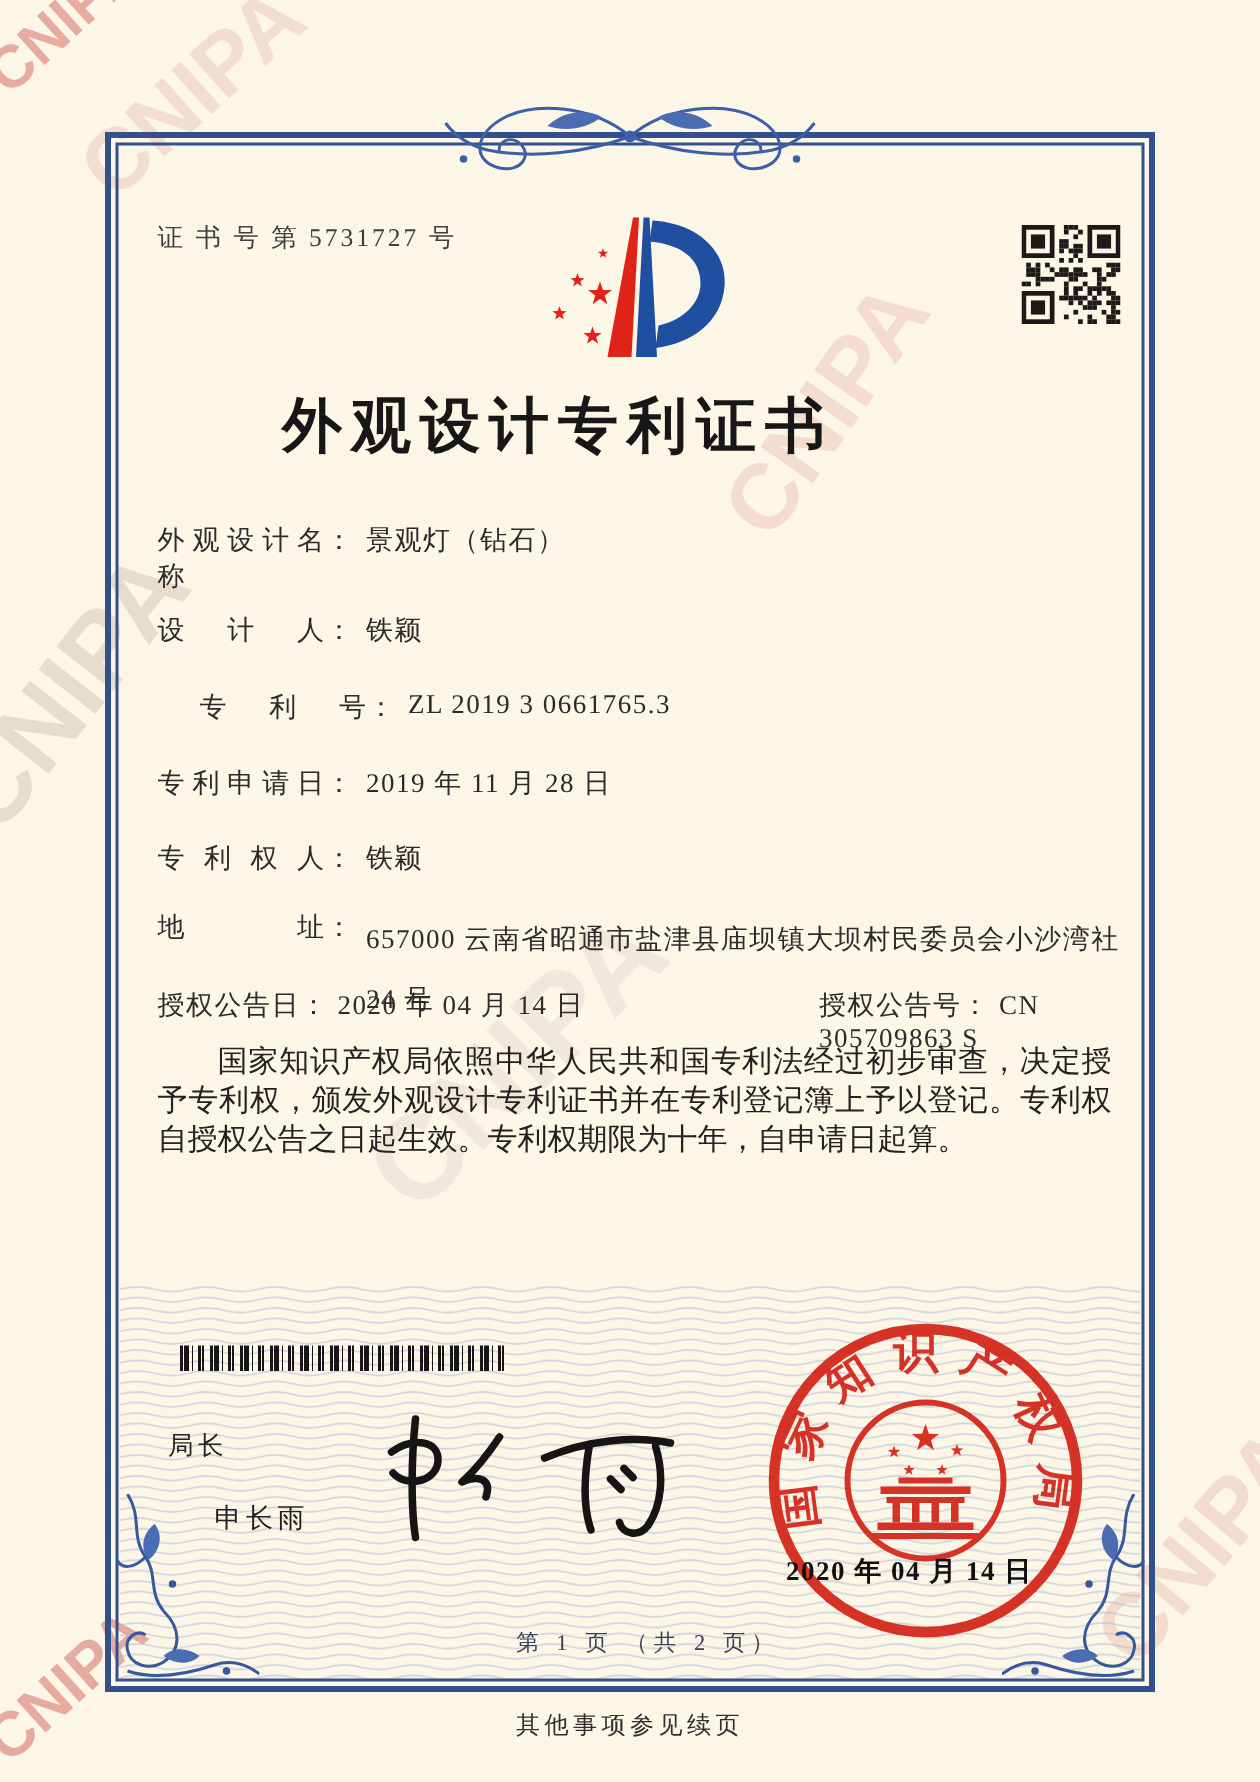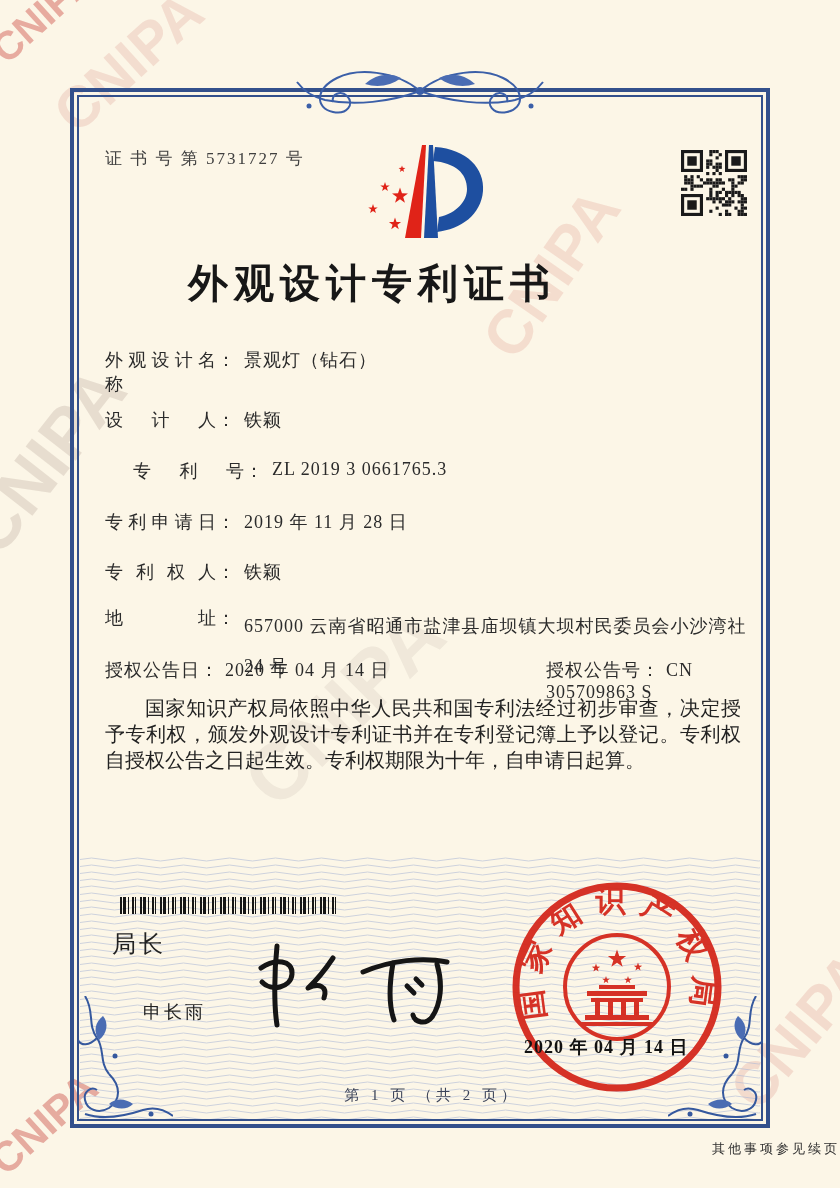--- a/index.html
+++ b/index.html
@@ -43,30 +43,30 @@
 
   
   .para{position:absolute;left:105px;width:636px;font-size:20px;line-height:26px;
     color:#222;text-indent:2em;z-index:5;text-align:justify;}
 
   
   .barcode{position:absolute;left:120px;top:897px;width:216px;height:17px;z-index:5;
     background:repeating-linear-gradient(90deg,#161616 0 2px,transparent 2px 3px,#161616 3px 6px,
       transparent 6px 8px,#161616 8px 9px,transparent 9px 12px,#161616 12px 14px,
       transparent 14px 15px,#161616 15px 16px,transparent 16px 20px);}
-  .sig-title{position:absolute;left:112px;top:928px;font-size:24px;color:#222;letter-spacing:3px;z-index:5;}
+  .sig-title{position:absolute;left:112px;top:952px;font-size:17px;color:#222;letter-spacing:3px;z-index:5;}
   .sig-name{position:absolute;left:112px;top:1000px;font-size:18px;color:#222;letter-spacing:3px;z-index:5;margin-left:31px;}
   .signature{position:absolute;left:245px;top:932px;z-index:6;}
   .seal{position:absolute;left:502px;top:872px;z-index:6;opacity:.95;}
   .seal-date{position:absolute;left:524px;top:1035px;font-size:18px;font-weight:600;
     color:#111;letter-spacing:1px;z-index:7;}
   .page-info{position:absolute;left:0;top:1086px;width:840px;text-align:center;
     font-size:15px;letter-spacing:4px;color:#3a4258;z-index:5;padding-left:12px;}
-  .cont-note{position:absolute;left:0;top:1140px;width:840px;text-align:right;
-    font-size:13px;letter-spacing:3px;color:#2f2f2f;z-index:5;}
+  .cont-note{position:absolute;left:0;top:1140px;width:840px;text-align:center;
+    font-size:16px;letter-spacing:3px;color:#2f2f2f;z-index:5;}
 
   .ornament{position:absolute;z-index:3;}
 </style>
 </head>
 <body>
 
 <div id="page">
 
   <div class="wm wm1">CNIPA</div>
   <div class="wm wm2">CNIPA</div>

